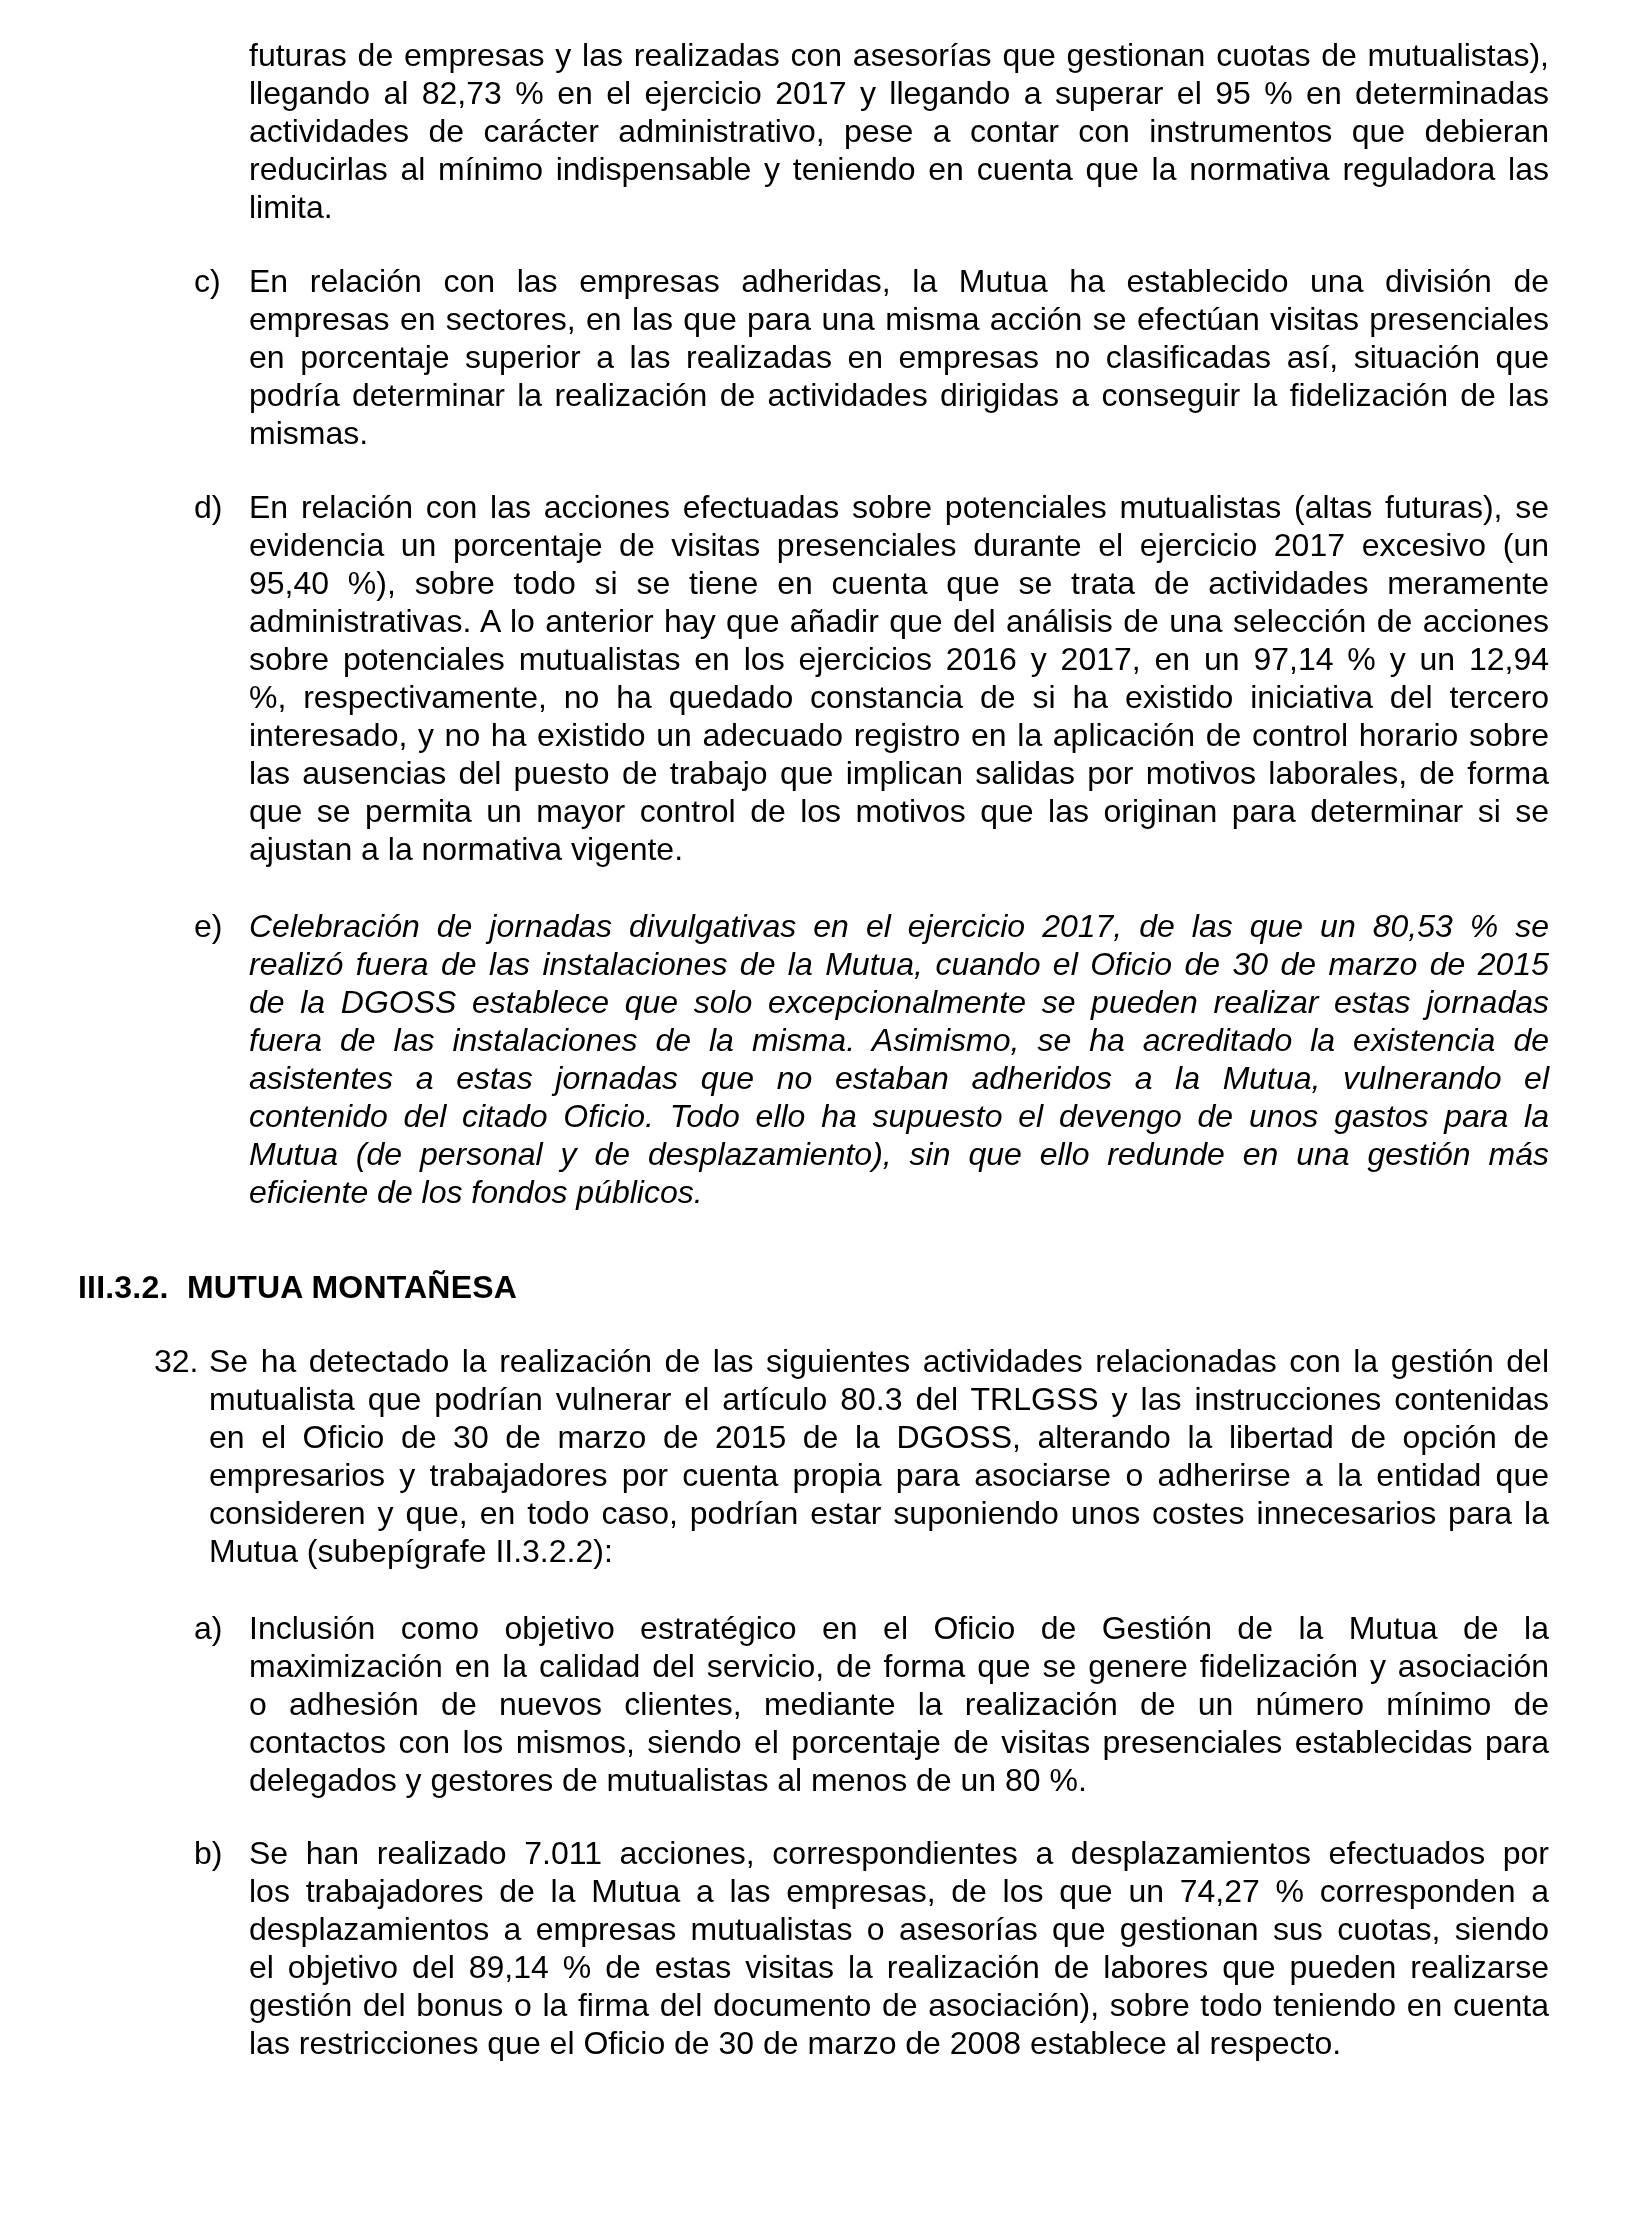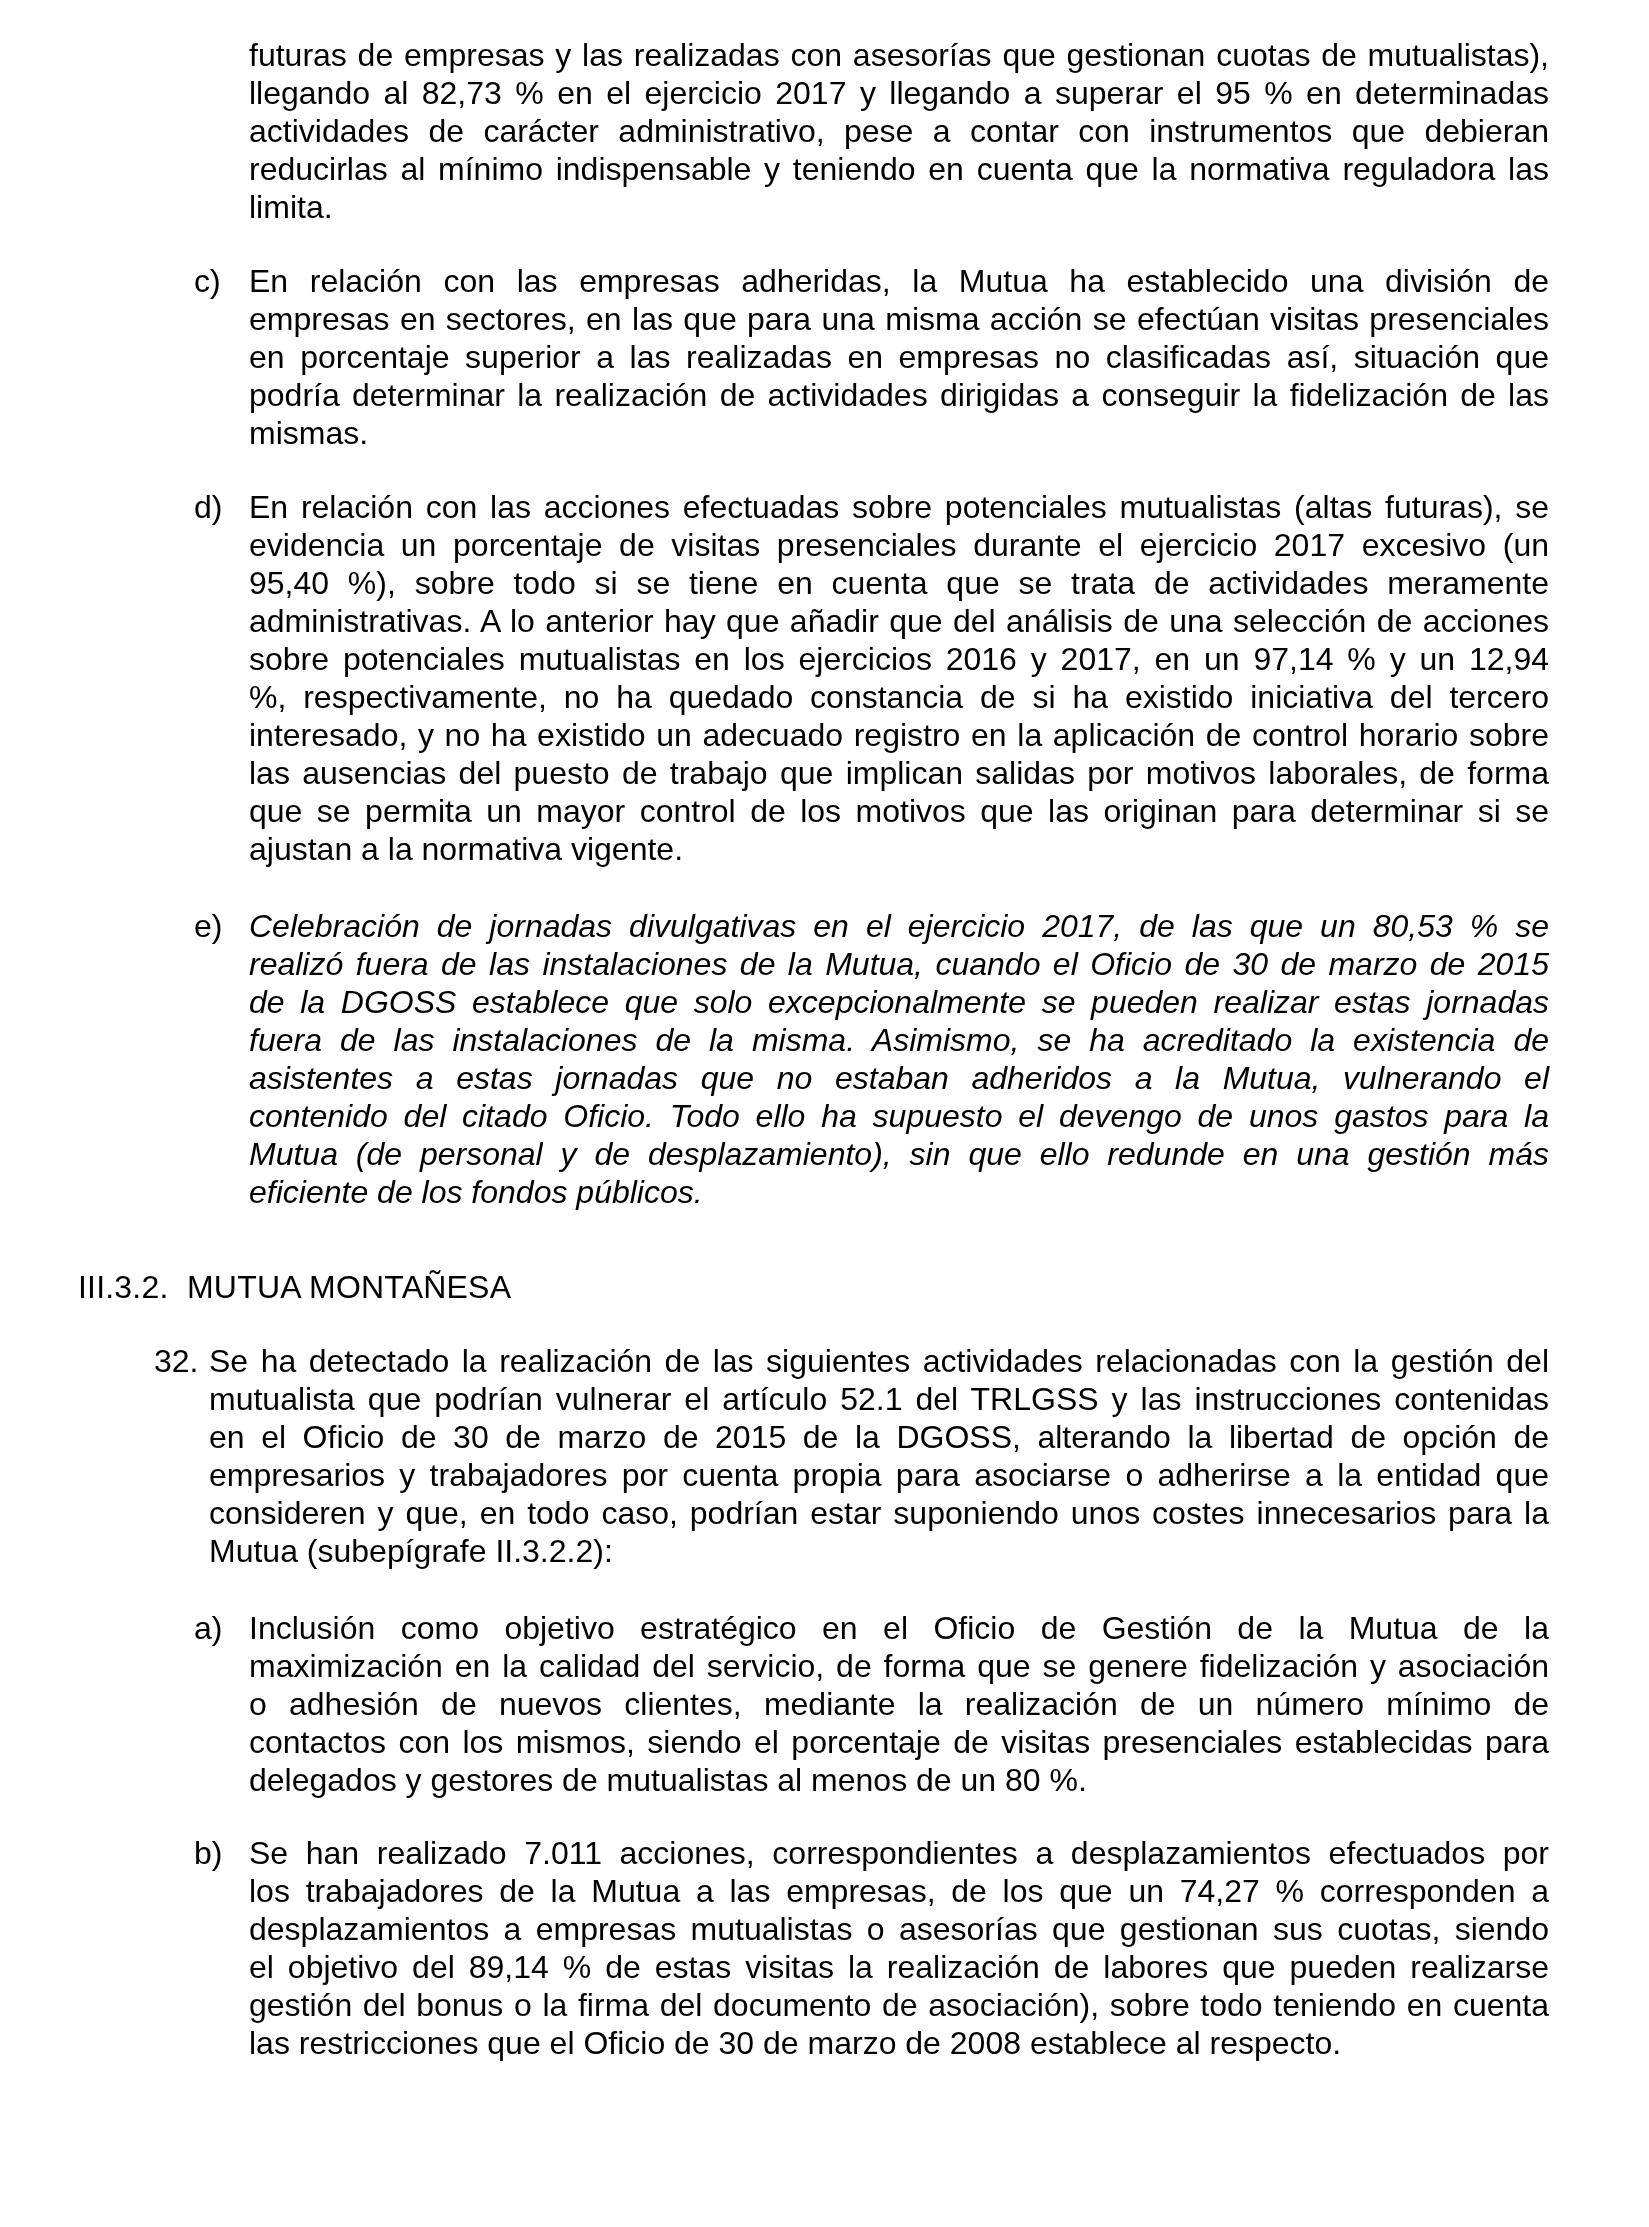--- a/index.html
+++ b/index.html
@@ -5,21 +5,21 @@
   html, body { margin: 0; padding: 0; background: #ffffff; }
   body { width: 1650px; height: 2227px; position: relative; overflow: hidden;
          font-family: "Liberation Sans", sans-serif; color: #000000; }
   .page { position: absolute; left: 0; top: 0; width: 1650px; height: 2227px; padding-left: 42px; }
   .block { position: absolute; }
   .label { position: absolute; font-size: 32px; line-height: 38px; white-space: nowrap; }
   .lines { position: absolute; font-size: 32px; line-height: 38px; }
   .line { display: block; height: 38px; white-space: nowrap; overflow: visible;
           text-align: justify; text-align-last: justify; }
   .line.last { text-align-last: left; }
-  .heading { position: absolute; font-size: 32px; font-weight: normal; line-height: 38px;
+  .heading { position: absolute; font-size: 32px; font-weight: bold; line-height: 38px;
              white-space: pre; letter-spacing: 0.2px; }
 </style>
 </head>
 <body>
 
 <div class="page">
 
   <div class="block" style="left:249px; top:36px; width:1300px;">
     <div class="lines" style="left:0; top:0; width:1300px;">
         <span class="line">futuras de empresas y las realizadas con asesorías que gestionan cuotas de mutualistas),</span>
@@ -73,21 +73,21 @@
 
   <div class="block" style="left:78px; top:1268px; width:963px;">
     <span class="heading" style="left:0; top:0;">III.3.2.</span>
     <span class="heading" style="left:109px; top:0;">MUTUA MONTAÑESA</span>
   </div>
 
   <div class="block" style="left:154px; top:1342px; width:1395px;">
     <span class="label" style="left:0; top:0;">32.</span>
     <div class="lines" style="left:55px; top:0; width:1340px;">
         <span class="line">Se ha detectado la realización de las siguientes actividades relacionadas con la gestión del</span>
-        <span class="line">mutualista que podrían vulnerar el artículo 52.1 del TRLGSS y las instrucciones contenidas</span>
+        <span class="line">mutualista que podrían vulnerar el artículo 80.3 del TRLGSS y las instrucciones contenidas</span>
         <span class="line">en el Oficio de 30 de marzo de 2015 de la DGOSS, alterando la libertad de opción de</span>
         <span class="line">empresarios y trabajadores por cuenta propia para asociarse o adherirse a la entidad que</span>
         <span class="line">consideren y que, en todo caso, podrían estar suponiendo unos costes innecesarios para la</span>
         <span class="line last">Mutua (subepígrafe II.3.2.2):</span>
       </div>
   </div>
 
   <div class="block" style="left:194px; top:1609px; width:1354px;">
     <span class="label" style="left:0; top:0;">a)</span>
     <div class="lines" style="left:55px; top:0; width:1300px;">

